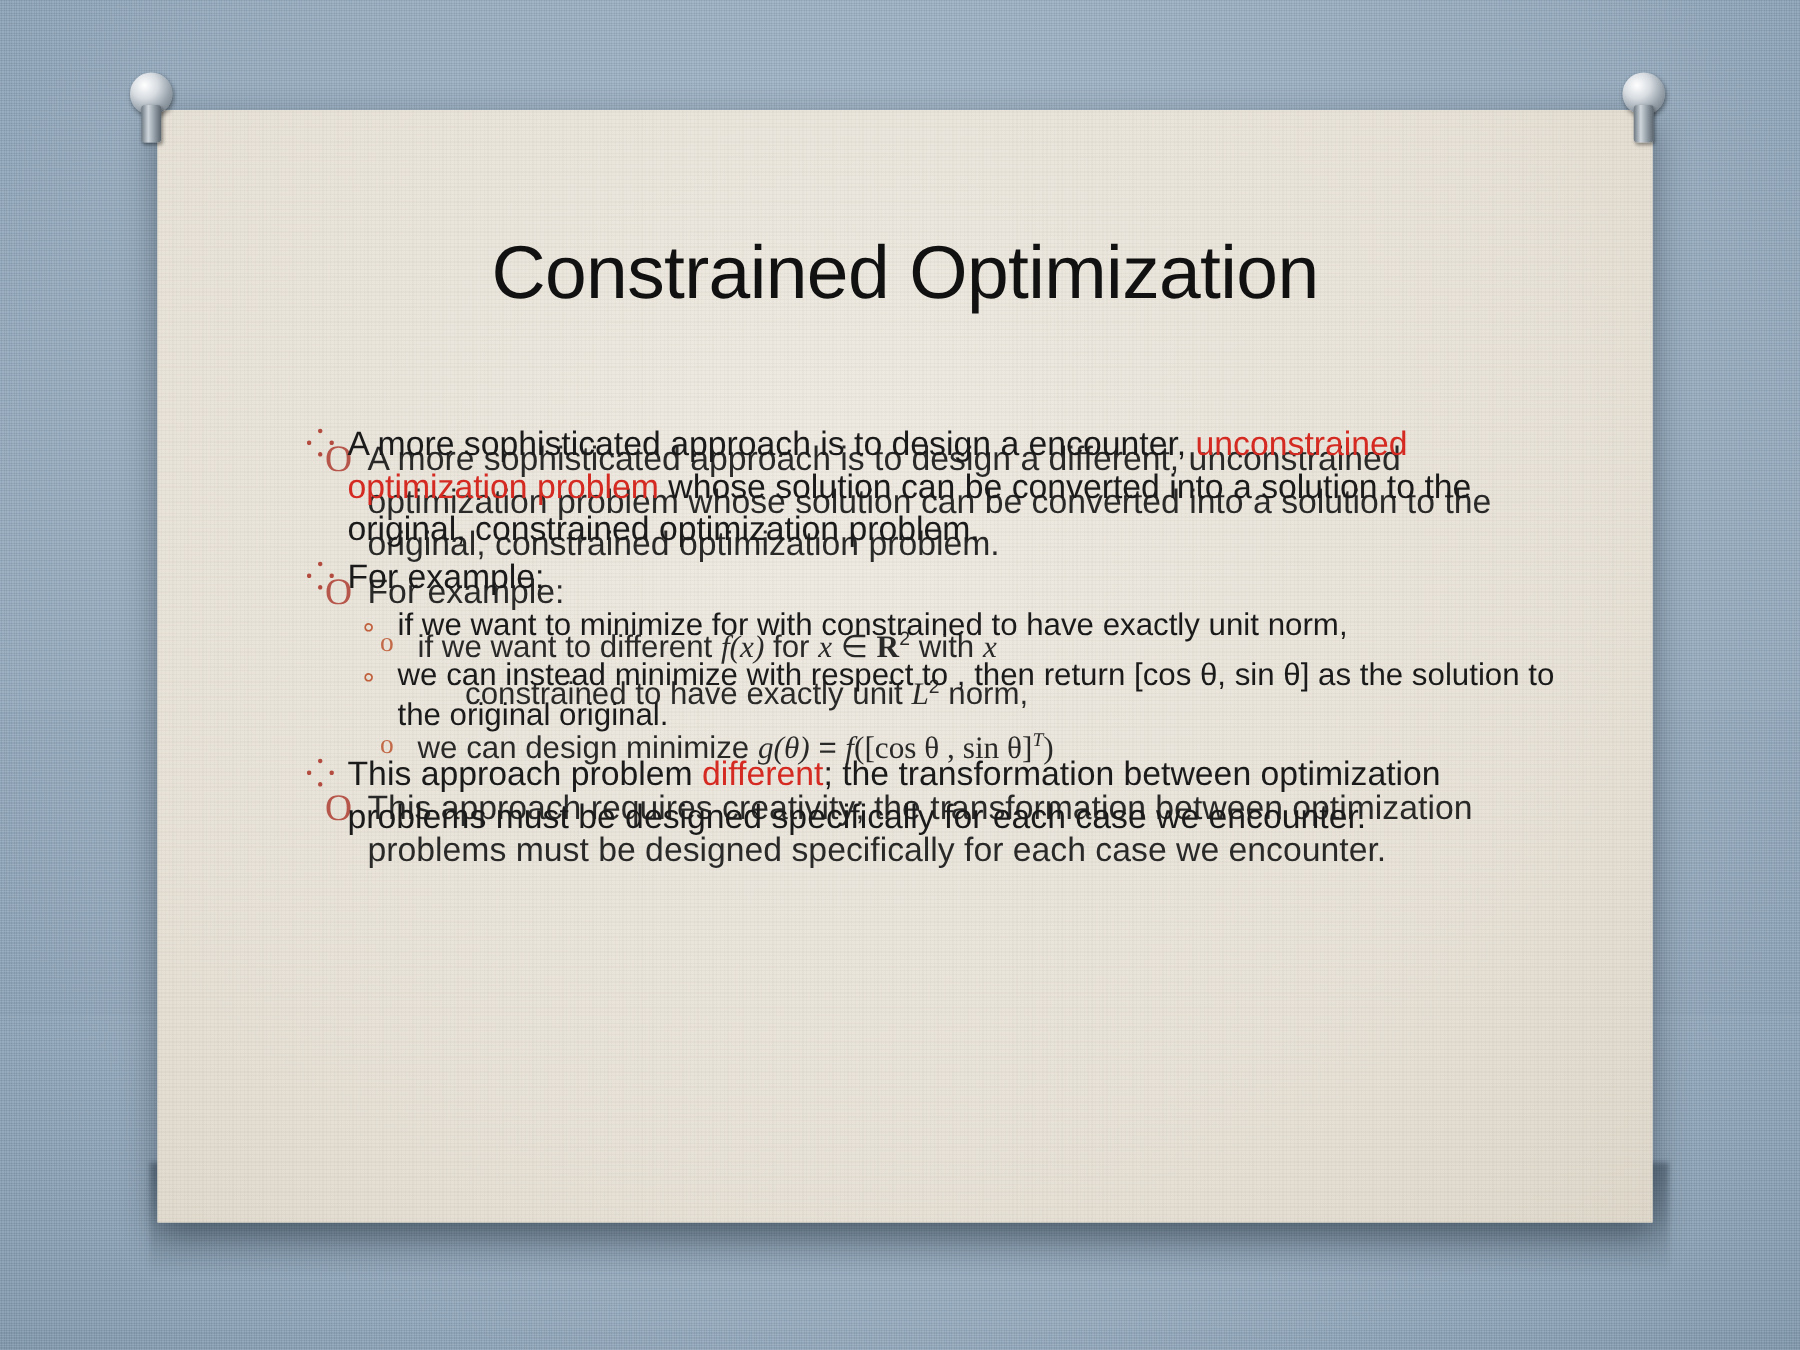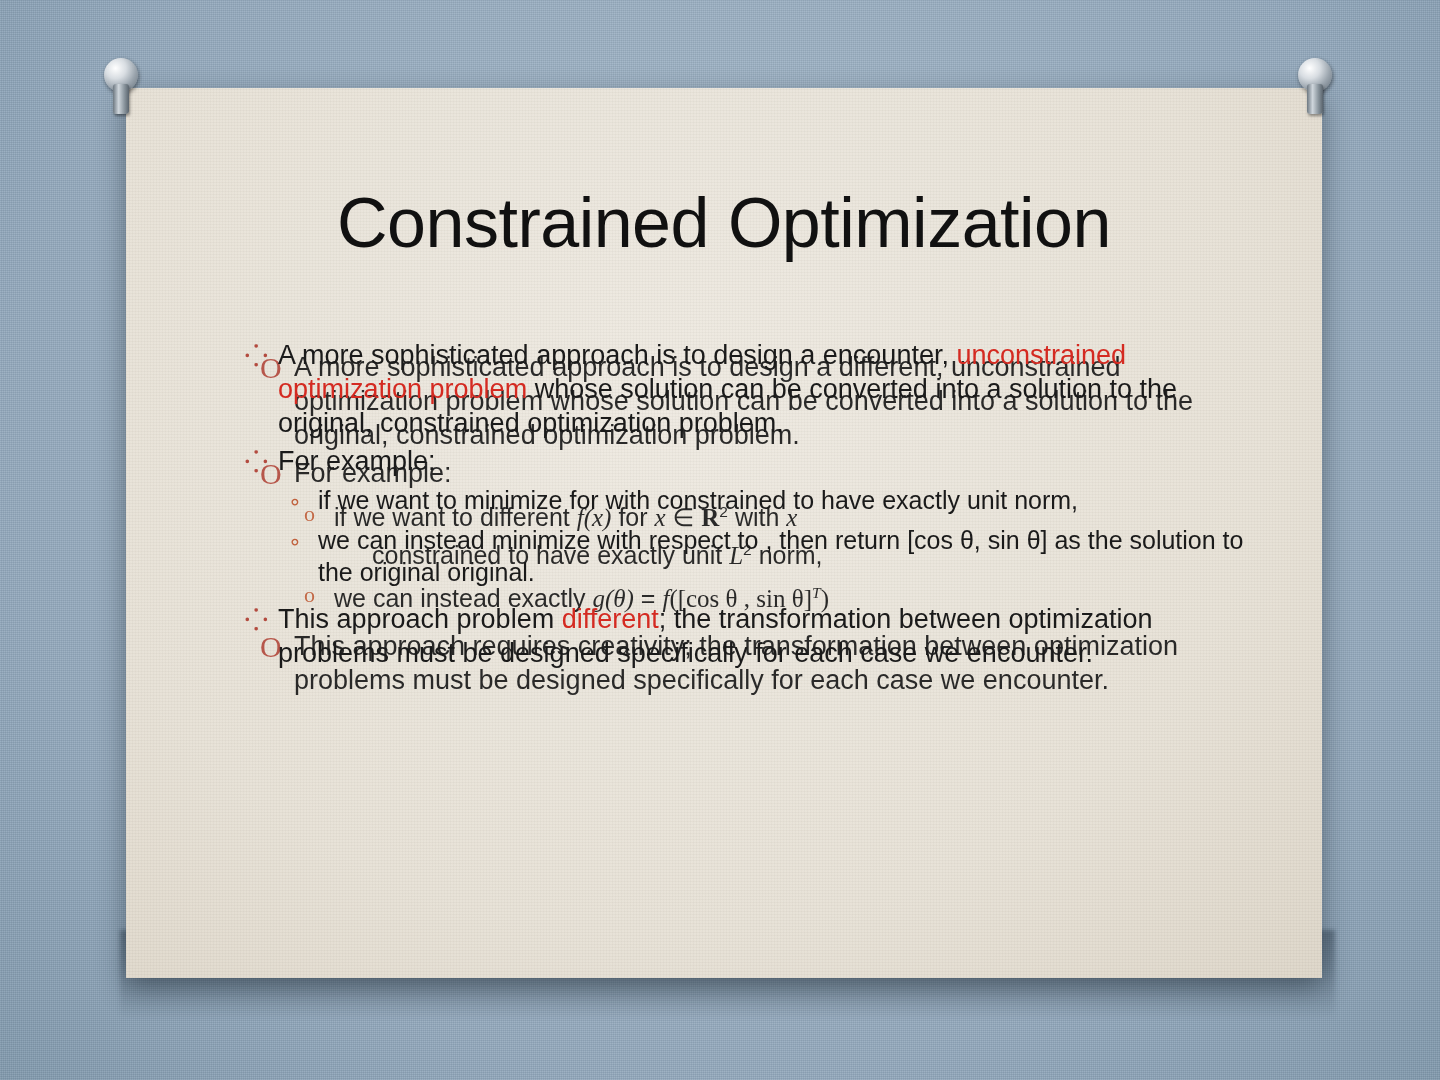--- a/index.html
+++ b/index.html
@@ -73,21 +73,21 @@
   }
   .pin-left { left: 96px; top: 58px; }
   .pin-right { left: 1290px; top: 58px; }
 
   .title {
     position: absolute;
     left: 0;
     right: 0;
     top: 100px;
     text-align: center;
-    font-size: 70px;
+    font-size: 60px;
     line-height: 1;
     color: #111;
     font-weight: 400;
     letter-spacing: -0.5px;
   }
 
   .body-area {
     position: absolute;
     left: 118px;
     top: 250px;
@@ -171,21 +171,21 @@
           <span>if we want to different </span><span class="mathit">f</span><span class="mathit">(x)</span><span> for </span><span class="mathit">x</span><span> ∈ </span><span class="mathup" style="font-weight:bold">R</span><sup>2</sup><span> with </span><span class="mathit">x</span>
           <div style="margin-left:38px">
             <span>constrained to have exactly unit </span><span class="mathit">L</span><sup>2</sup><span> norm,</span>
           </div>
         </span>
       </div>
 
       <div class="bullet-row lvl2">
         <span class="bullet-glyph sub">o</span>
         <span class="bullet-text sub">
-          <span>we can instead exactly </span><span class="mathit">g</span><span class="mathit">(θ)</span><span> = </span><span class="mathit">f</span><span class="mathup">([cos θ , sin θ]</span><sup class="mathit">T</sup><span class="mathup">)</span>
+          <span>we can design minimize </span><span class="mathit">g</span><span class="mathit">(θ)</span><span> = </span><span class="mathit">f</span><span class="mathup">([cos θ , sin θ]</span><sup class="mathit">T</sup><span class="mathup">)</span>
         </span>
       </div>
 
       <div class="spacer-sm"></div>
 
       <div class="bullet-row">
         <span class="bullet-glyph">O</span>
         <span class="bullet-text">This approach requires creativity; the transformation between optimization problems must be designed specifically for each case we encounter.</span>
       </div>
     </div>

